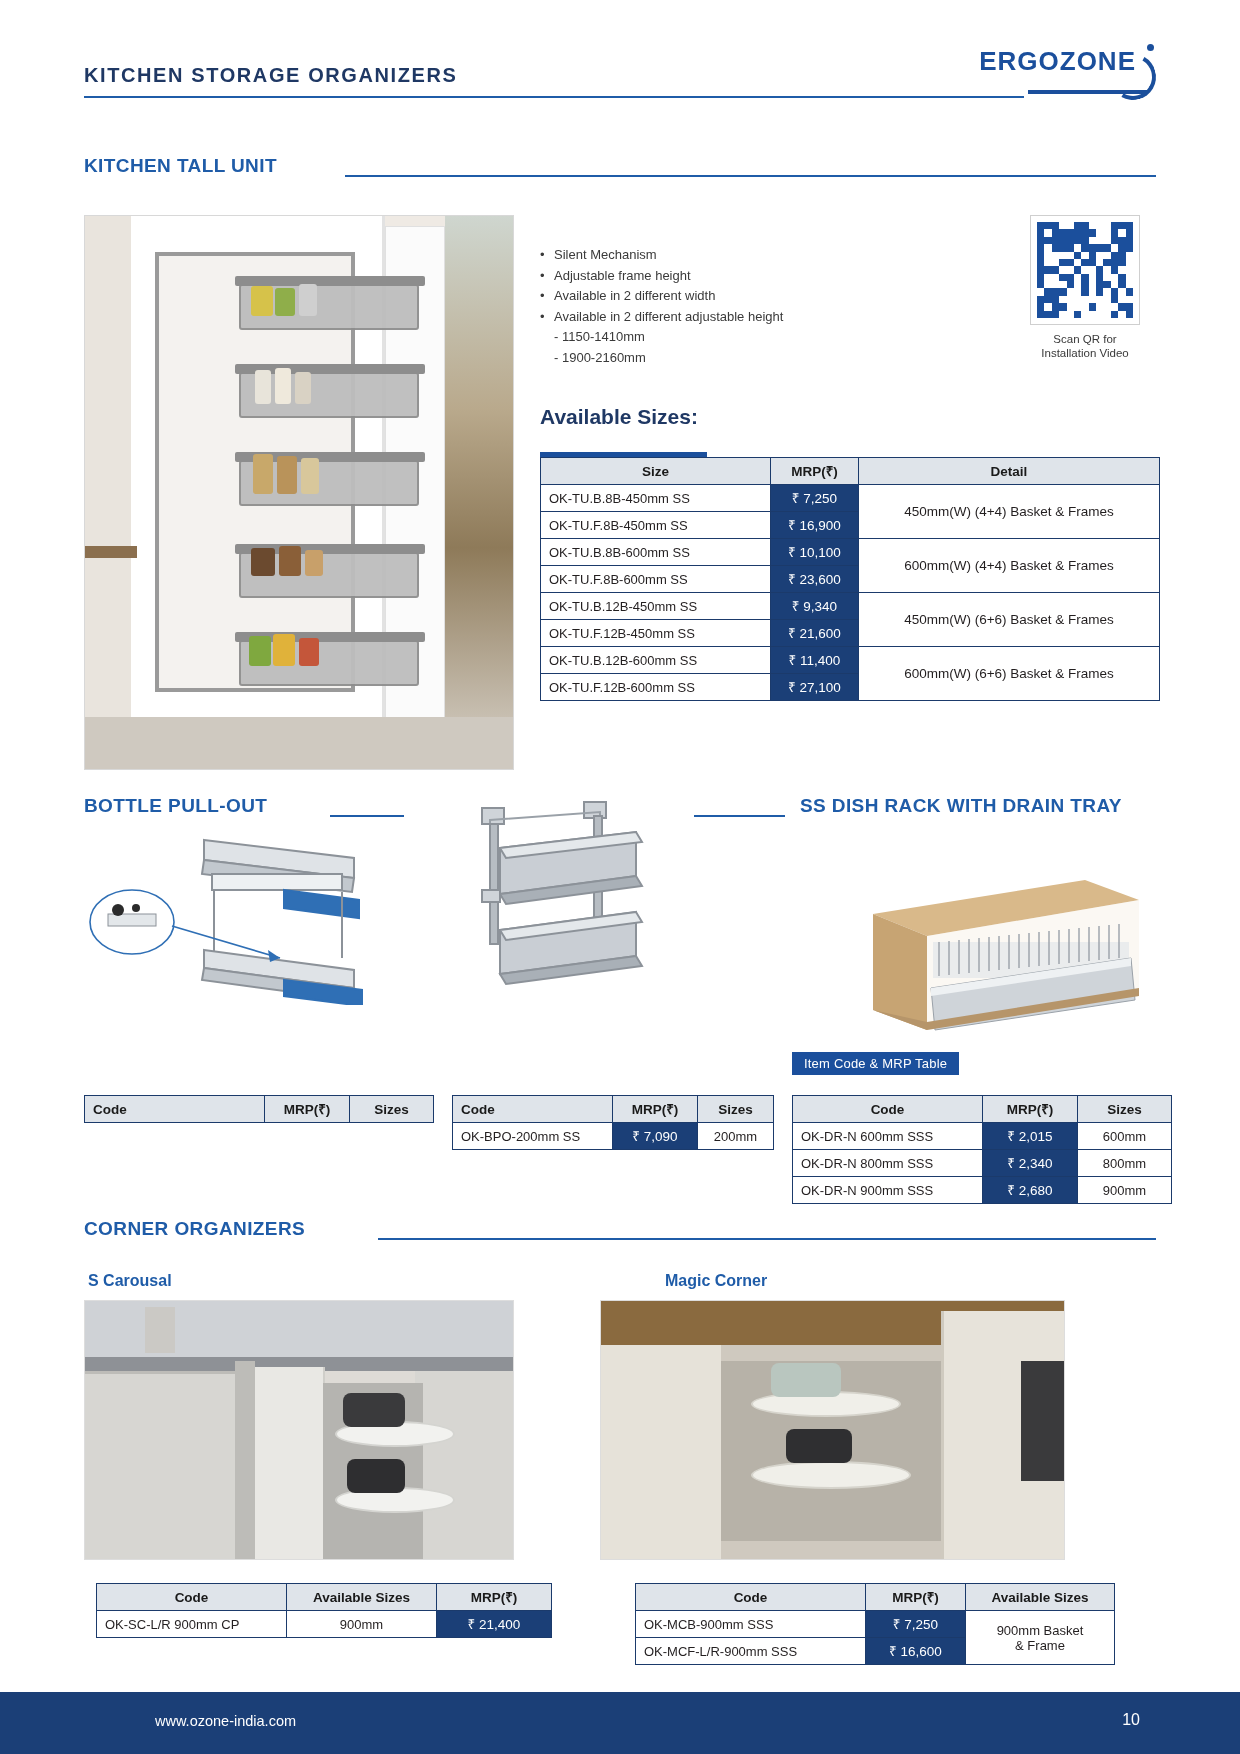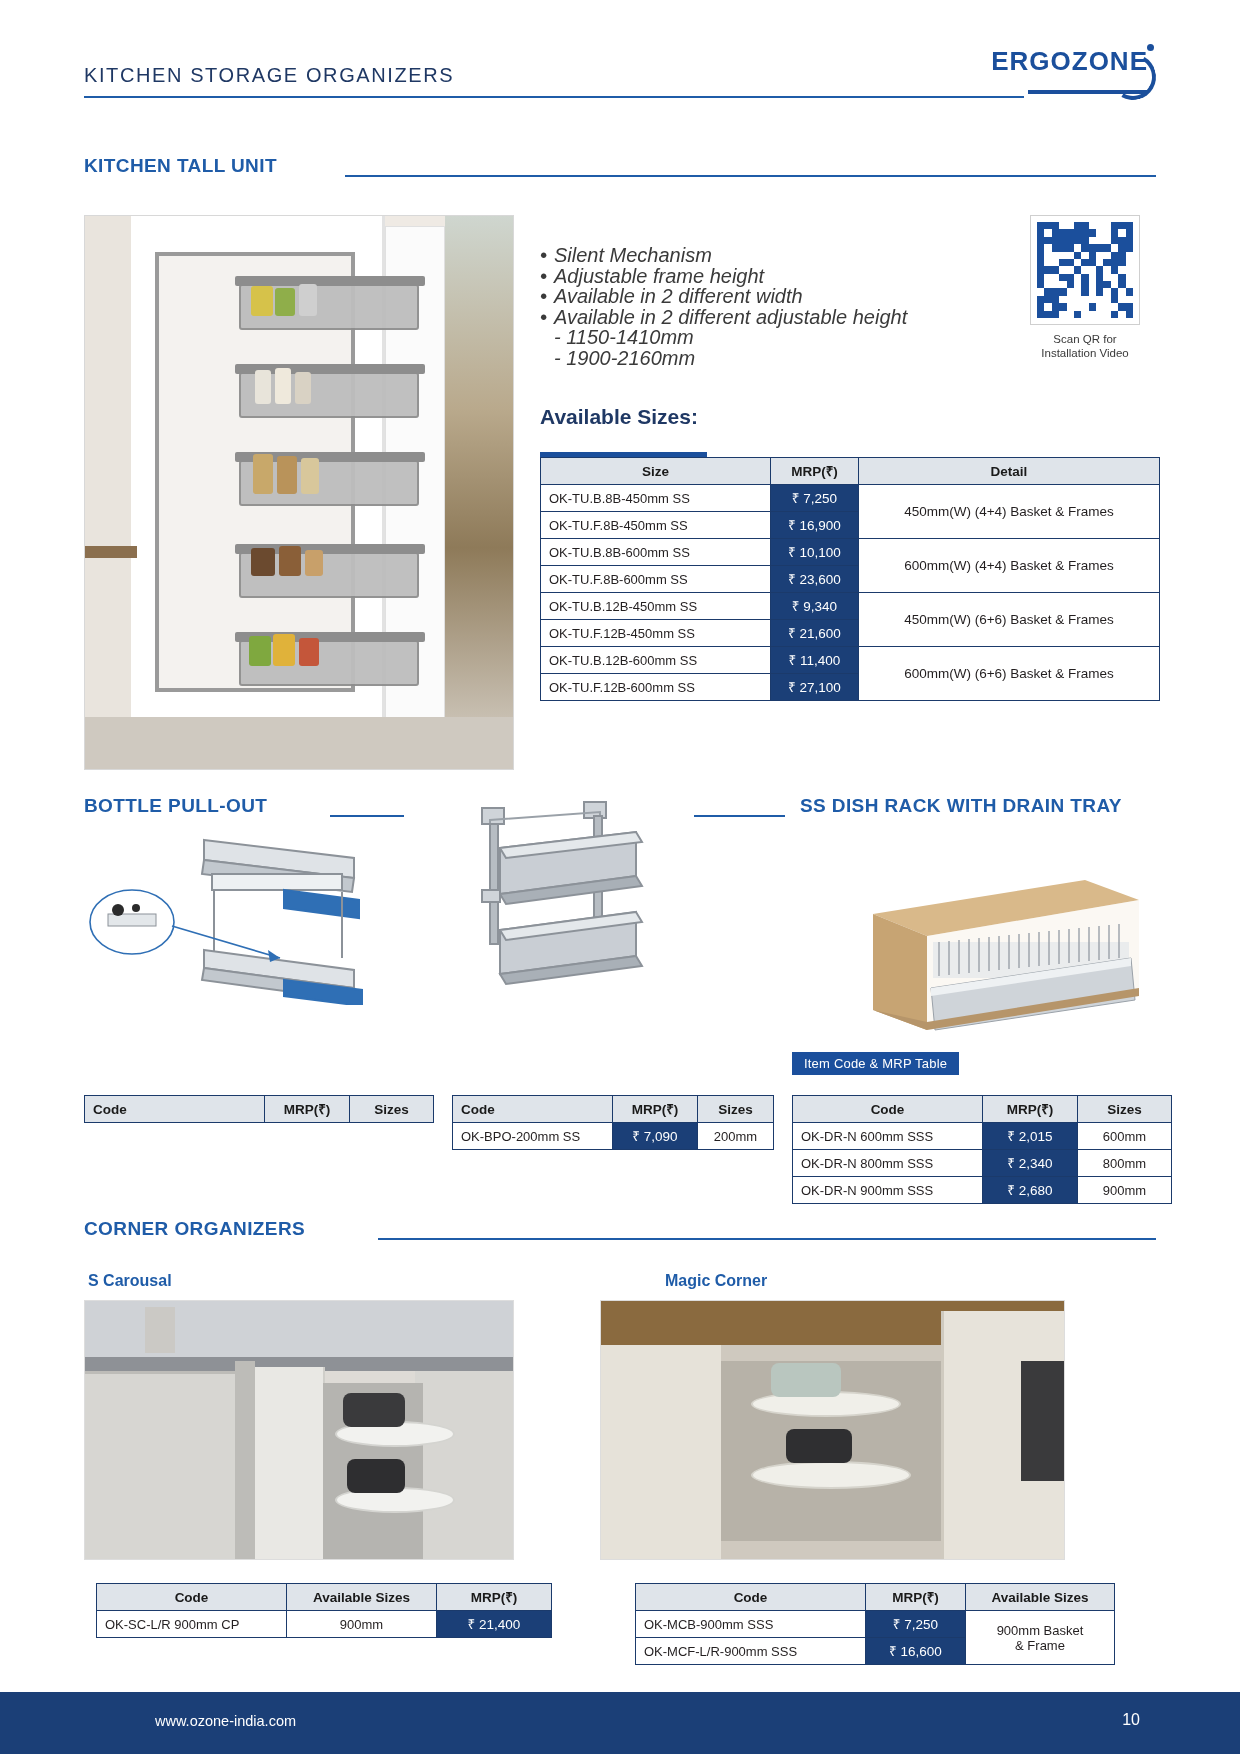--- a/index.html
+++ b/index.html
@@ -9,28 +9,28 @@
     font-family:"Liberation Sans", sans-serif;
     background:#ffffff;
     position:relative;
     color:#231f20;
   }
   .page { position:relative; width:1240px; height:1754px; overflow:hidden; }
 
   
   .header { position:absolute; left:84px; top:48px; width:1072px; height:60px; }
   .header-title {
-    font-size:20px; font-weight:normal; letter-spacing:1.6px; color:#1f3864;
+    font-size:20px; font-weight:bold; letter-spacing:1.6px; color:#1f3864;
     position:absolute; left:0; top:16px;
   }
   .header-rule { position:absolute; left:0; top:48px; width:940px; height:2px; background:#1f5ca8; }
   .logo { position:absolute; right:0; top:-8px; width:150px; height:62px; }
   .logo-text {
     font-size:26px; font-weight:bold; letter-spacing:1px; color:#1b4f9c;
-    position:absolute; right:8px; top:6px;
+    position:absolute; right:20px; top:6px;
   }
   .logo-dot { position:absolute; right:2px; top:4px; width:7px; height:7px; border-radius:50%; background:#1b4f9c; }
   .logo-swoosh {
     position:absolute; right:0px; top:14px; width:46px; height:46px;
     border:4px solid #1b4f9c; border-radius:50%;
     border-left-color:transparent; border-top-color:transparent;
     transform:rotate(-15deg);
   }
   .logo-bar { position:absolute; right:8px; top:50px; width:120px; height:4px; background:#1b4f9c; }
 
@@ -57,21 +57,21 @@
   .tu-floor { position:absolute; left:0; bottom:0; width:100%; height:52px; background:#cfc9c0; }
   .tu-counter { position:absolute; left:0; top:330px; width:52px; height:12px; background:#8b6f4e; }
 
   .bpo1-photo { left:84px; top:800px; width:310px; height:205px; background:#ffffff; }
   .bpo2-photo { left:404px; top:790px; width:290px; height:215px; background:#ffffff; }
   .dish-photo { left:775px; top:790px; width:290px; height:180px; background:#ffffff; }
   .scar-photo { left:84px; top:1300px; width:430px; height:260px; border:1px solid #ddd; background:#dedbd6; }
   .magic-photo { left:600px; top:1300px; width:465px; height:260px; border:1px solid #ddd; background:#d9d4cd; }
 
   
-  .bullets { position:absolute; left:540px; top:245px; width:450px; font-size:20px; color:#3a3a3a; line-height:20.5px;font-style:italic; }
+  .bullets { position:absolute; left:540px; top:245px; width:450px; font-size:13px; color:#3a3a3a; line-height:20.5px; }
   .bullets li { margin:0; padding:0; list-style:none; position:relative; padding-left:14px; }
   .bullets li:before { content:"•"; position:absolute; left:0; top:0; }
   .bullets ul { margin:0; padding:0; }
   .subline { padding-left:14px; }
 
   
   .qr-box { position:absolute; left:1030px; top:215px; width:110px; height:110px; background:#fff; border:1px solid #cfcfcf; padding:6px; }
   .qr-grid { width:100%; height:100%; display:grid; grid-template-columns:repeat(13,1fr); grid-template-rows:repeat(13,1fr); }
   .qr-grid i { display:block; }
   .qr-cap { position:absolute; left:1000px; top:332px; width:170px; text-align:center; font-size:11.5px; color:#3a3a3a; line-height:14px; }

